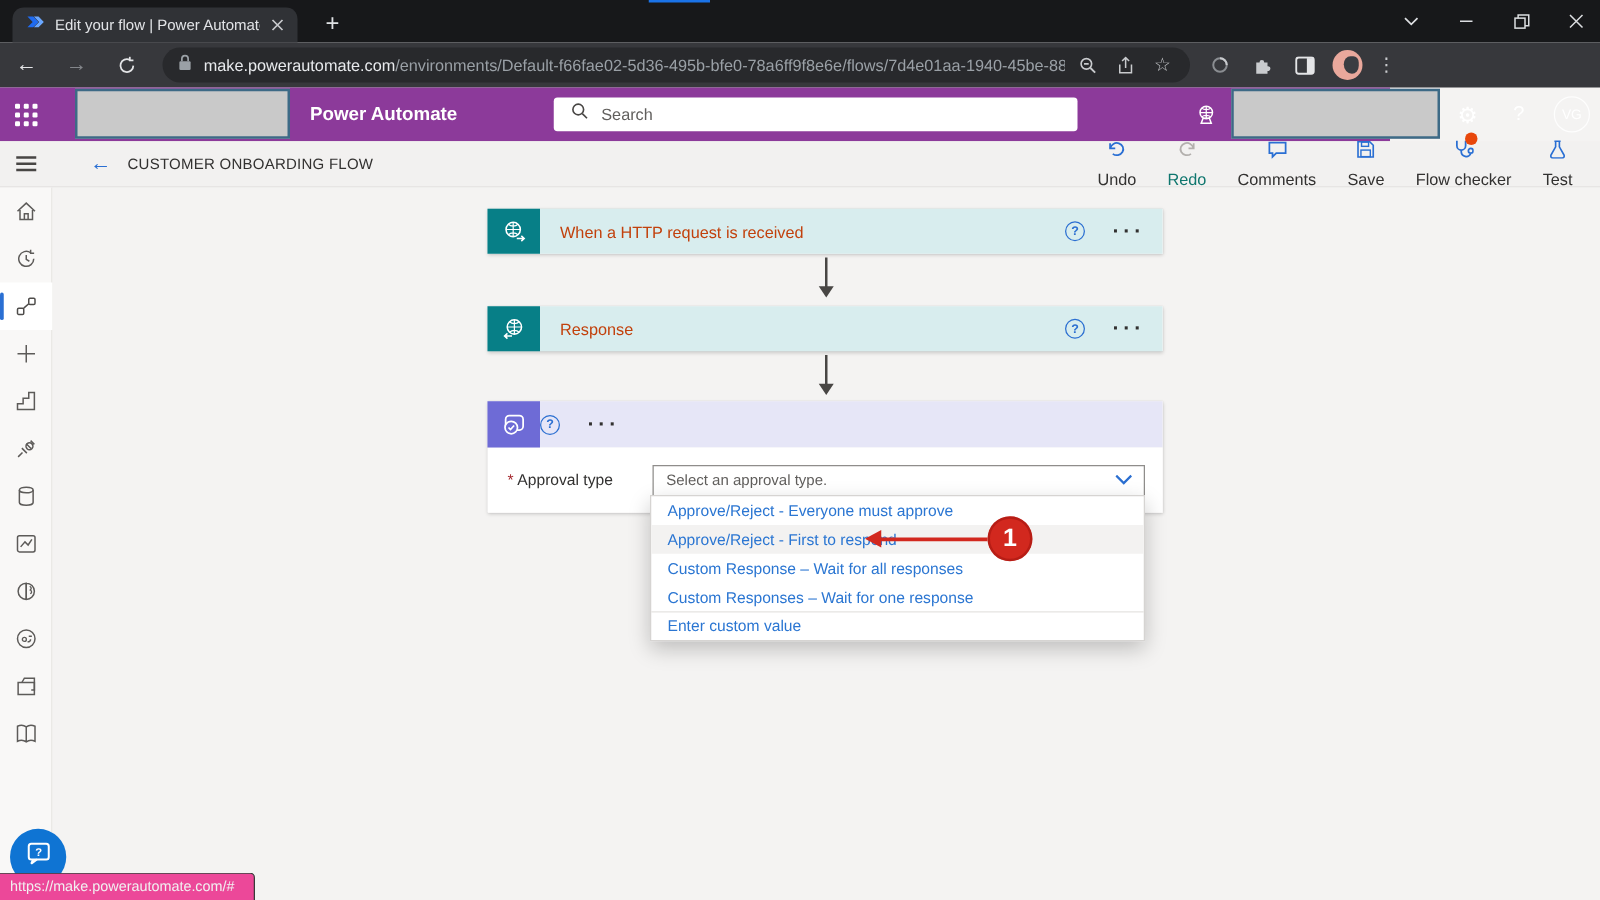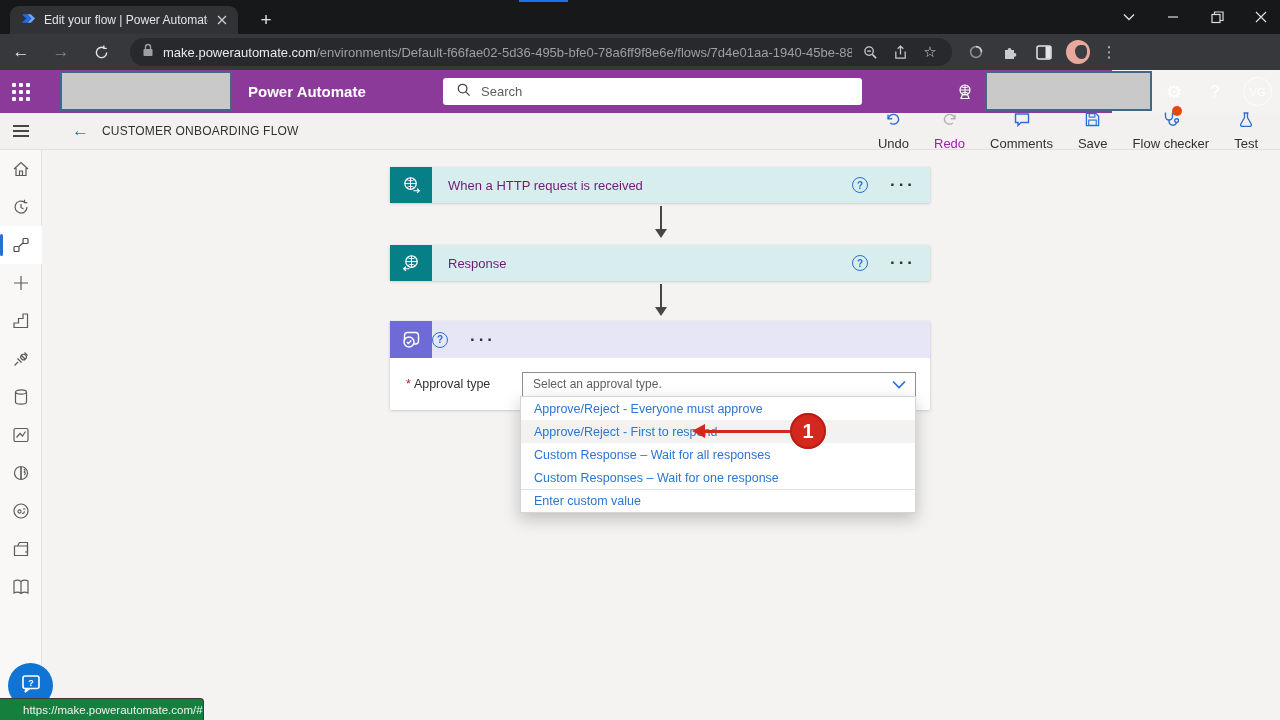--- a/index.html
+++ b/index.html
@@ -68,41 +68,41 @@
 
   
   .commandbar { position:absolute; left:0; top:113px; width:1280px; height:37px; background:#f2f1f0;
                 border-bottom:1px solid #e3e1df; display:flex; align-items:center; }
   .hamburger { width:42px; display:flex; flex-direction:column; align-items:center; gap:3.5px; }
   .hamburger i { width:16px; height:1.7px; background:#484644; }
   .cb-back { margin-left:30px; color:#2a6fd3; font-size:17px; }
   .cb-title { margin-left:13px; color:#323130; font-size:12px; letter-spacing:.2px; }
   .cb-right { margin-left:auto; display:flex; align-items:center; gap:25px; padding-right:22px; }
   .cb-btn { display:flex; align-items:center; gap:6px; font-size:13px; color:#323130; position:relative;flex-direction:column; }
-  .cb-btn.disabled { color:#a21caf;justify-content:flex-end; }
+  .cb-btn.disabled { color:#0f766e;justify-content:flex-end; }
   .fc-dot { position:absolute; left:9px; top:-5px; width:10px; height:10px; border-radius:50%; background:#e8470b; }
 
   
   .sidebar { position:absolute; left:0; top:150px; width:42px; height:570px; background:#f9f8f7;
              border-right:1px solid #e5e3e1; }
   .side-item { position:relative; width:42px; height:38px; display:flex; align-items:center; justify-content:center; }
   .side-item.selected { background:#ffffff; }
   .side-item.selected::before { content:""; position:absolute; left:0; top:8px; width:3px; height:22px;
                                 background:#2a6fd3; border-radius:2px; }
 
   
   .canvas { position:absolute; left:42px; top:150px; width:1238px; height:570px; background:#f4f3f2; }
   .card { position:absolute; left:348px; width:540px; box-shadow:0 1.2px 3px rgba(0,0,0,.18), 0 0 1px rgba(0,0,0,.1); }
   .card-head { display:flex; align-items:center; height:36px; }
   .chip { width:42px; height:100%; display:flex; align-items:center; justify-content:center; flex:none; }
   .chip.http { background:#077f87; }
   .chip.approval { background:#6e6bd6; }
   .card-head.http-bg { background:#d8edee; }
   .card-head.approval-bg { background:#e6e6f7; }
-  .card-title { margin-left:16px; font-size:13px; color:#701a75; flex:1; }
+  .card-title { margin-left:16px; font-size:13px; color:#c2410c; flex:1; }
   .q-circle { width:16px; height:16px; border:1.4px solid #2b6fd1; border-radius:50%; color:#2b6fd1;
               font-size:10px; font-weight:700; display:flex; align-items:center; justify-content:center;
               margin-right:22px; flex:none; }
   .dots { color:#323130; font-size:17px; font-weight:700; letter-spacing:3px; margin-right:14px; flex:none; }
   .card-body { background:#fff; height:52px; display:flex; align-items:center; }
   .field-label { margin-left:16px; font-size:12.5px; color:#323130; width:112px; }
   .req { color:#a4262c; margin-right:3px; }
   .select-box { margin-left:4px; width:394px; height:25px; border:1px solid #8f8d8b; background:#fff;
                 display:flex; align-items:center; padding:0 9px 0 10px; }
   .select-ph { font-size:12px; color:#605e5c; flex:1; }
@@ -122,23 +122,23 @@
   .anno-head { position:absolute; left:650px; top:274px; width:0; height:0;
                border:7px solid transparent; border-right:13px solid #d2281e; border-left:none; }
   .anno-badge { position:absolute; left:748px; top:263px; width:36px; height:36px; border-radius:50%;
                 background:#d2281e; color:#fff; font-size:20px; font-weight:700;
                 display:flex; align-items:center; justify-content:center;
                 box-shadow:inset 0 0 0 2px rgba(160,20,14,.55); }
 
   
   .chat-fab { position:absolute; left:8px; top:663px; width:45px; height:45px; border-radius:50%;
               background:#0f74d3; display:flex; align-items:center; justify-content:center; }
-  .status-tip { position:absolute; left:0; top:698px; width:204px; height:22px; background:#15803d;
+  .status-tip { position:absolute; left:0; top:698px; width:204px; height:22px; background:#ec4899;
                 border-top:1px solid #3a3a3a; border-right:1px solid #3a3a3a; border-radius:0 4px 0 0;
-                color:#f1f1f1; font-size:11.5px; display:flex; align-items:center; padding-left:23px; }
+                color:#f1f1f1; font-size:11.5px; display:flex; align-items:center; padding-left:8px; }
 </style>
 </head>
 <body>
 
 <div class="stage">
 
   <div class="titlebar">
     <div class="top-strip"></div>
     <div class="tab">
       <span>

